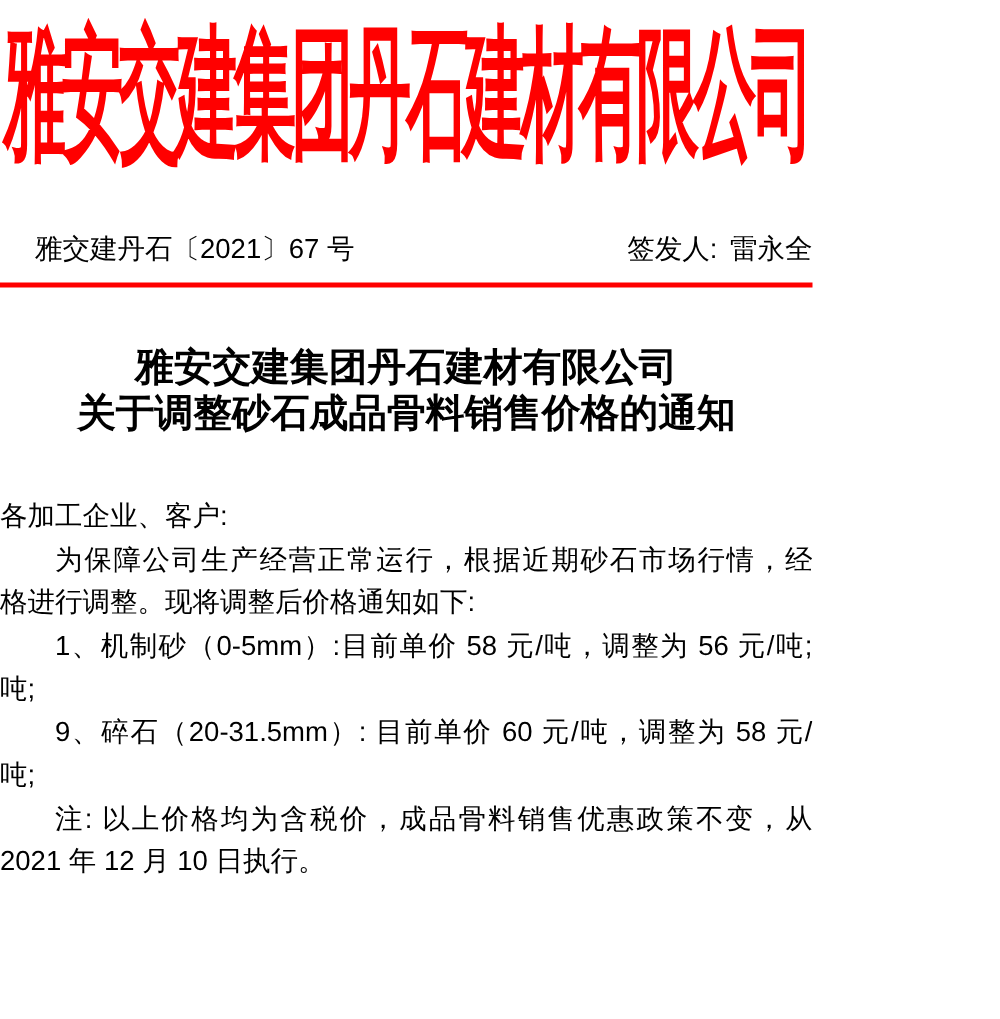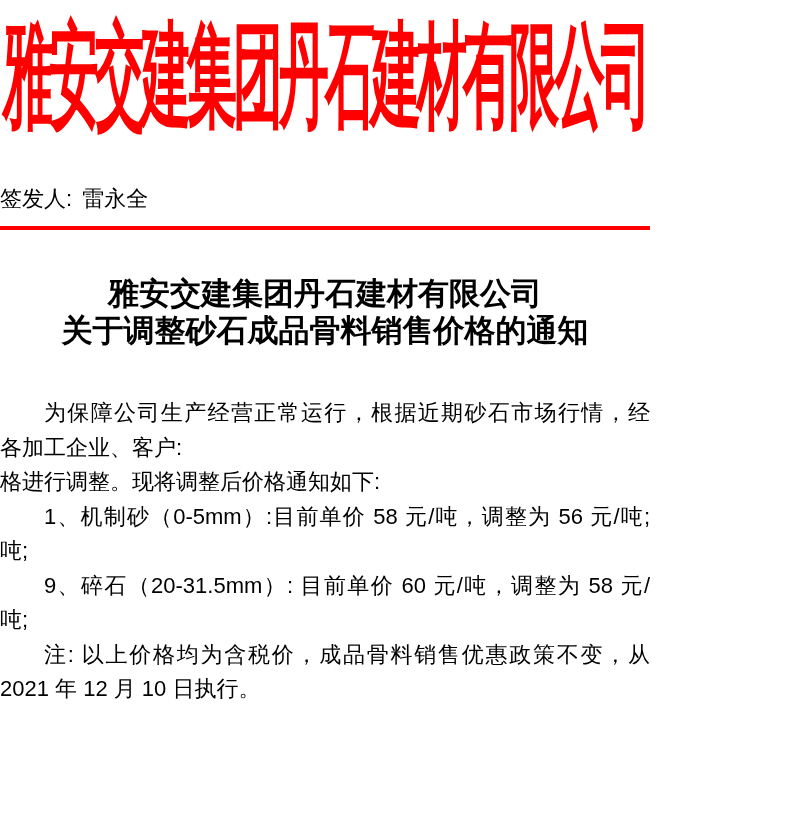--- a/index.html
+++ b/index.html
@@ -74,35 +74,36 @@
 </head>
 <body>
 
 <div class="page">
 
   <div class="masthead">
     <span class="masthead-text">雅安交建集团丹石建材有限公司</span>
   </div>
 
   <div class="doc-row">
+    <span class="doc-number">雅交建丹石〔2021〕67 号</span>
     <span class="issuer">
       <span class="issuer-label">签发人:</span><span>雷永全</span>
     </span>
   </div>
 
   <div class="red-rule"></div>
 
   <div class="title">
     <div>雅安交建集团丹石建材有限公司</div>
     <div>关于调整砂石成品骨料销售价格的通知</div>
   </div>
 
   <div class="body-text">
+    <div class="line">各加工企业、客户:</div>
     <div class="line indent stretch">为保障公司生产经营正常运行，根据近期砂石市场行情，经</div>
-    <div class="line">各加工企业、客户:</div>
     <div class="line">格进行调整。现将调整后价格通知如下:</div>
     <div class="line indent stretch">1、机制砂（0-5mm）:目前单价 58 元/吨，调整为 56 元/吨;</div>
     <div class="line">吨;</div>
     <div class="line indent stretch">9、碎石（20-31.5mm）: 目前单价 60 元/吨，调整为 58 元/</div>
     <div class="line">吨;</div>
     <div class="line indent stretch">注: 以上价格均为含税价，成品骨料销售优惠政策不变，从</div>
     <div class="line">2021 年 12 月 10 日执行。</div>
   </div>
 
 </div>

